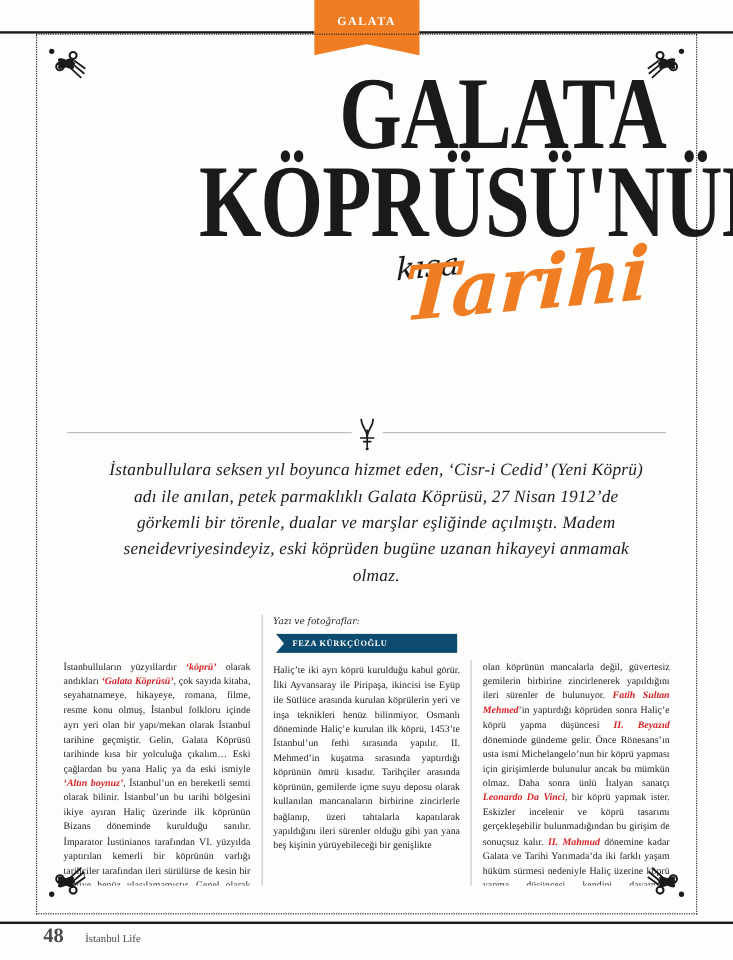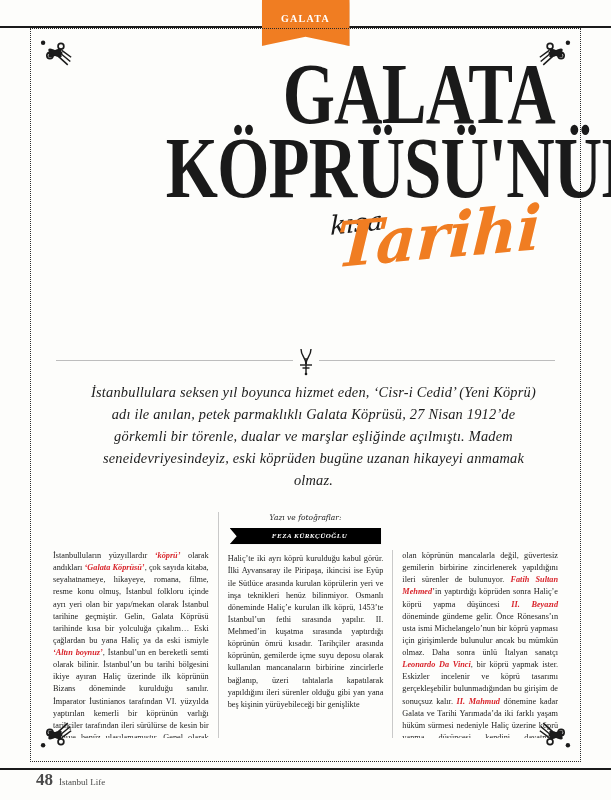--- a/index.html
+++ b/index.html
@@ -189,56 +189,54 @@
     text-align: justify;
     hyphens: auto;
     overflow: hidden;
   }
   .col + .col { border-left: 1px solid #c9c9c9; }
   .col p { margin: 0; }
   .col .kw { color: #d8232a; font-weight: bold; font-style: italic; }
 
   
   .byline-wrap {
-    text-align: center;
     margin-bottom: 9px;
   }
   .byline-label {
     font-family: "DejaVu Serif", serif;
     font-style: italic;
     font-size: 7.5px;
     color: #1c1c1c;
     display: block;
     margin-bottom: 5px;
   }
   .byline-ribbon {
     position: relative;
     display: block;
-    background: #000000;
+    background: #0c4a6e;
     color: #ffffff;
     font-family: "Liberation Serif", serif;
     font-weight: bold;
     font-size: 7px;
     letter-spacing: 0.5px;
     padding: 3px 6px 3px 14px;
     margin: 0 2px;
     clip-path: polygon(0 0, 100% 0, 100% 100%, 0 100%, 7px 50%);
     box-shadow: 0 1px 2px rgba(0,0,0,0.2);
-    font-style: italic;
   }
   .col-offset-top { margin-top: 38px; }
 
   
   .footer {
     position: absolute;
     left: 36px;
     bottom: 10px;
     display: flex;
     align-items: baseline;
-    gap: 6px;
+    gap: 18px;
   }
   .folio {
     font-family: "Liberation Serif", serif;
     font-weight: bold;
     font-size: 17px;
     color: #4a4a4a;
   }
   .mag-name {
     font-family: "Liberation Serif", serif;
     font-size: 9px;

